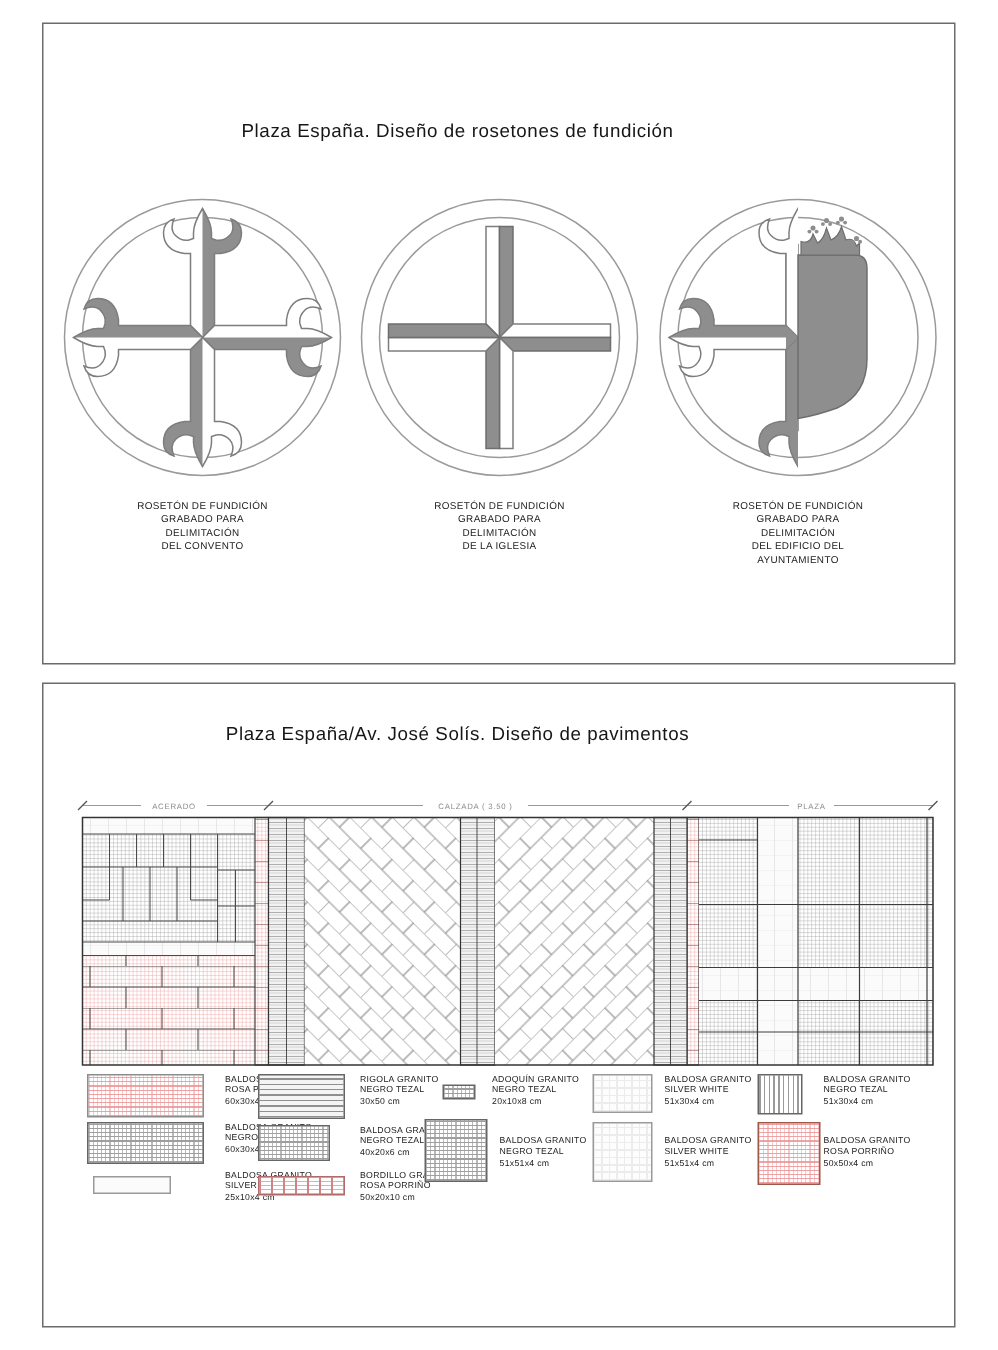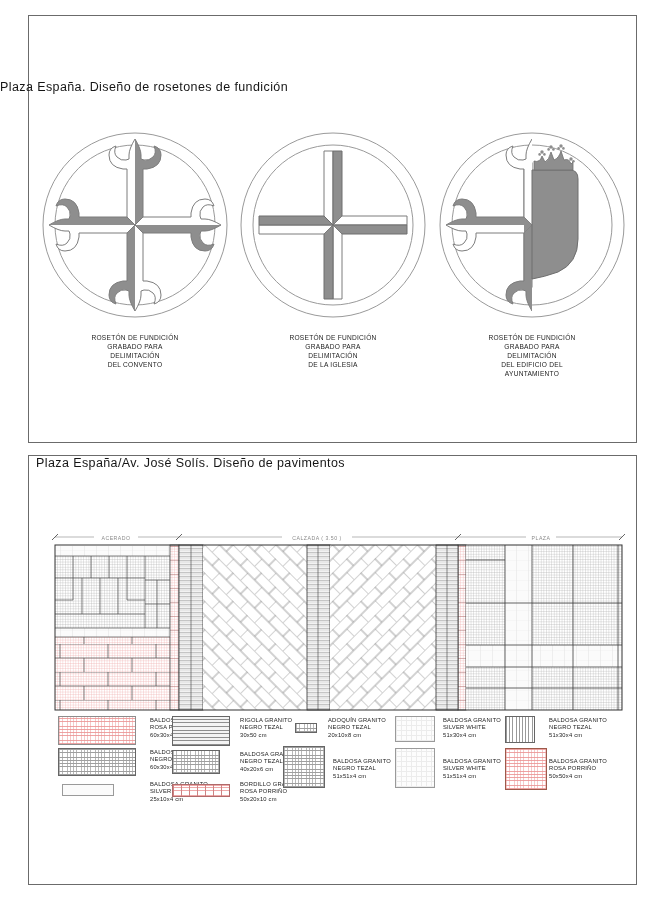--- a/index.html
+++ b/index.html
@@ -1,24 +1,24 @@
 <!DOCTYPE html>
 <html><head>
 <meta charset="utf-8">
 <style>
   html,body{margin:0;padding:0;background:#fff;}
   .page{position:relative;width:665px;height:900px;background:#fff;overflow:hidden;
         font-family:"Liberation Sans",sans-serif;color:#1c1c1c;}
   .panel{position:absolute;left:28px;width:609px;border:1px solid #6b6b6b;background:#fff;box-sizing:border-box;}
   #panel-top{top:15px;height:428px;}
   #panel-bottom{top:455px;height:430px;}
-  .panel-title{position:absolute;left:0;width:610px;text-align:left;
+  .panel-title{position:absolute;left:0;width:610px;text-align:center;
                font-size:12.5px;letter-spacing:.4px;color:#161616;}
   #title-rosettes{top:80px;}
-  #title-pavements{top:456px;margin-left:36px;}
+  #title-pavements{top:482px;}
   .rosette-svg{position:absolute;width:190px;height:190px;top:130px;}
   #rosette1{left:40px;} #rosette2{left:238px;} #rosette3{left:437px;}
   .caption{position:absolute;top:333px;width:150px;text-align:center;
            font-size:6.6px;line-height:9px;letter-spacing:.25px;color:#222;white-space:pre-line;}
   #cap1{left:60px;} #cap2{left:258px;} #cap3{left:457px;}
   #plan-svg{position:absolute;left:40px;top:528px;}
   svg text{font-family:"Liberation Sans",sans-serif;}
   
   .lg-label{position:absolute;font-size:5.8px;line-height:7.4px;letter-spacing:.2px;
             color:#222;white-space:pre-line;}

